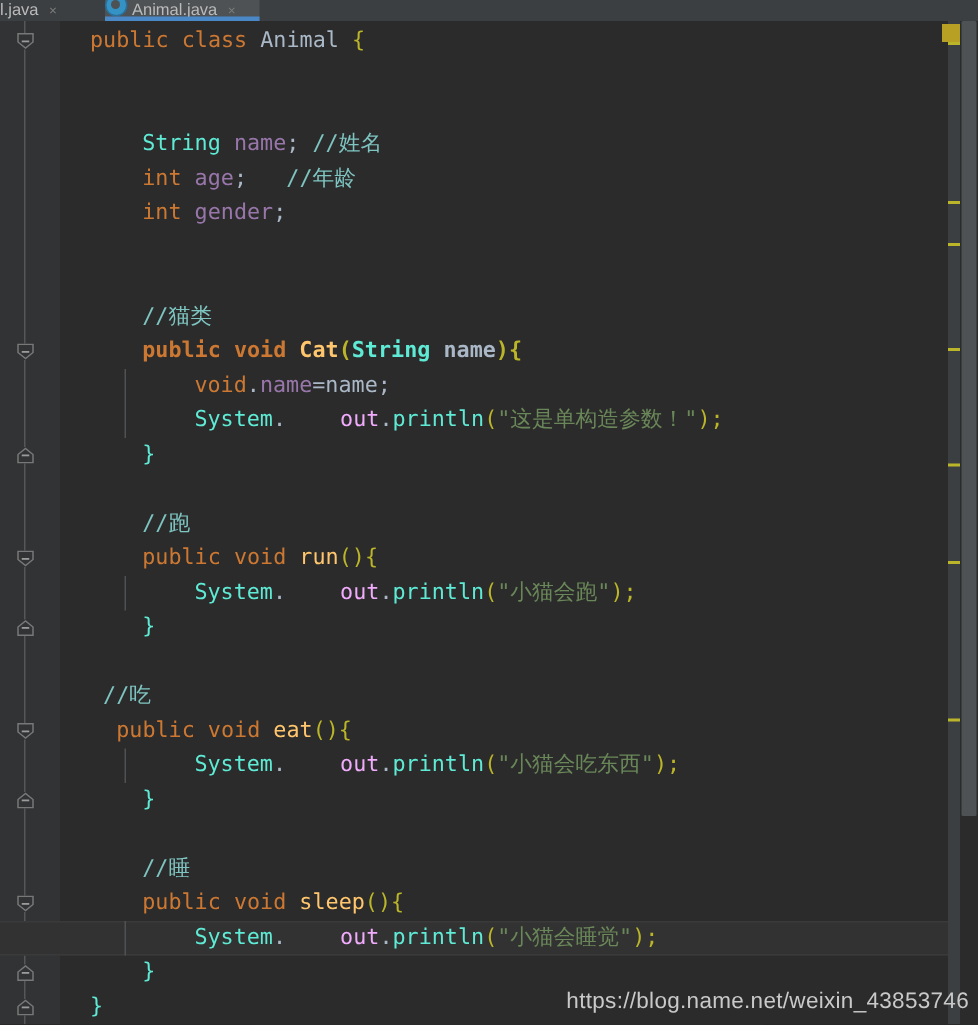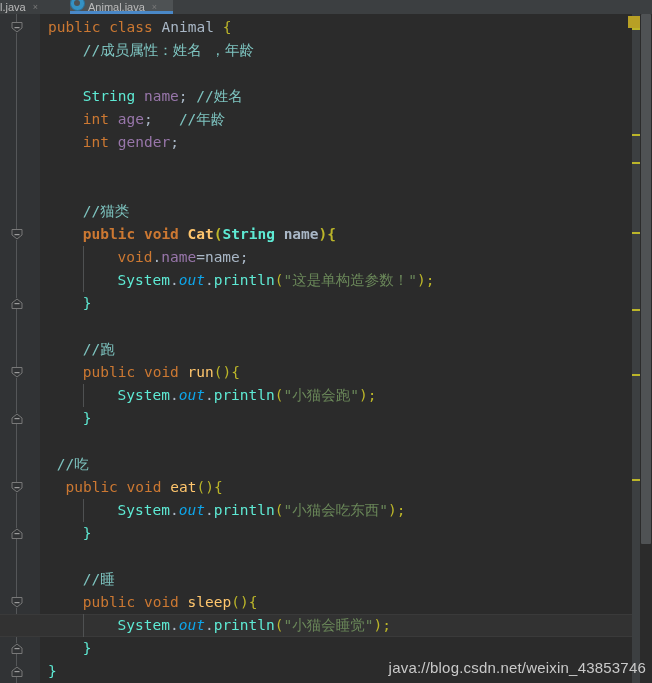--- a/index.html
+++ b/index.html
@@ -27,32 +27,32 @@
 
   
   .gutter{position:absolute;left:0;top:0;width:40px;height:669px;background:#313335;}
   .gutter-line{position:absolute;left:16px;top:0;width:1px;height:669px;background:#555759;}
   .fold{position:absolute;left:11px;width:12px;height:11px;background:#313335;}
   .fold svg{display:block;}
   .bulb{position:absolute;width:15px;height:17px;}
 
   
   .code{position:absolute;left:40px;top:0;width:592px;height:669px;background:#2b2b2b;}
-  .line{position:absolute;left:0;height:23px;line-height:23px;font-size:14.5px;white-space:pre;}
+  .line{position:absolute;left:12px;height:23px;line-height:23px;font-size:14.5px;white-space:pre;}
   .curline{position:absolute;left:-40px;width:652px;height:23px;background:#323232;border-top:1px solid #3a3a3a;border-bottom:1px solid #3a3a3a;box-sizing:border-box;}
   .indent{position:absolute;width:1px;background:#4f5152;}
 
   
   .kw   {color:#cc7832;}
   .txt  {color:#a9b7c6;}
   .cls  {color:#a9b7c6;}
   .cmtz {color:#7ec5c1;}
   .str  {color:#6a8759;}
   .fld  {color:#9876aa;}
-  .sfld {color:#0ea5e9;font-style:italic;}
+  .sfld {color:#f0abfc;margin-left:36px;}
   .brcy {color:#bbb529;}
   .brcB {color:#5eead4;}
   .mth  {color:#ffc66d;}
 
   
   .rail{position:absolute;right:0;top:0;width:20px;height:669px;background:#3c3f41;}
   .rail-track{position:absolute;right:0;top:0;width:12px;height:669px;background:#2b2b2b;}
   .rail-thumb{position:absolute;right:1px;top:0;width:10px;height:530px;background:#4f5254;border-radius:1px;}
   .mark{position:absolute;right:12px;width:8px;height:2px;background:#bbb529;}
   .mark-top{position:absolute;right:12px;top:2px;width:12px;height:12px;background:#b8a025;}
@@ -145,21 +145,20 @@
         </div>
         <div class="bulb" style="left: 20px; top: 603px;"><svg width="15" height="17" viewBox="0 0 15 17">
             <path d="M7.5 1 C4.4 1 2 3.3 2 6.1 c0 2 1.1 3.3 1.9 4.2 l0 1.4 h7.2 l0-1.4 C11.9 9.4 13 8.1 13 6.1 13 3.3 10.6 1 7.5 1 Z" fill="#f2a33c"></path>
             <rect x="4.2" y="12.6" width="6.6" height="1.2" fill="#c9c9c9"></rect>
             <rect x="4.2" y="14.3" width="6.6" height="1.2" fill="#c9c9c9"></rect>
           </svg></div>
       </div>
 
     <div class="code" id="code">
         <div class="line" style="top: 2px; padding-left: 8px;"><span class="kw">public</span><span class="txt"> </span><span class="kw">class</span><span class="txt"> </span><span class="cls">Animal</span><span class="txt"> </span><span class="brcy">{</span></div>
-        <div class="line" style="top: 25px; padding-left: 42.8px;"><span class="cmtz">//成员属性：姓名 ，年龄</span></div>
         <div class="line" style="top: 48px; padding-left: 8px;"></div>
         <div class="line" style="top: 71px; padding-left: 42.8px;"><span class="brcB">String</span><span class="txt"> </span><span class="fld">name</span><span class="txt">;</span><span class="txt"> </span><span class="cmtz">//姓名</span></div>
         <div class="line" style="top: 94px; padding-left: 42.8px;"><span class="kw">int</span><span class="txt"> </span><span class="fld">age</span><span class="txt">;</span><span class="txt">   </span><span class="cmtz">//年龄</span></div>
         <div class="line" style="top: 117px; padding-left: 42.8px;"><span class="kw">int</span><span class="txt"> </span><span class="fld">gender</span><span class="txt">;</span></div>
         <div class="line" style="top: 140px; padding-left: 8px;"></div>
         <div class="line" style="top: 163px; padding-left: 8px;"></div>
         <div class="line" style="top: 186px; padding-left: 42.8px;"><span class="cmtz">//猫类</span></div>
         <div class="line" style="top: 209px; padding-left: 42.8px; font-weight: bold;"><span class="kw">public</span><span class="txt"> </span><span class="kw">void</span><span class="txt"> </span><span class="mth">Cat</span><span class="brcy">(</span><span class="brcB">String</span><span class="txt"> </span><span class="txt">name</span><span class="brcy">)</span><span class="brcy">{</span></div>
         <div class="line" style="top: 232px; padding-left: 77.6px;"><span class="kw">void</span><span class="txt">.</span><span class="fld">name</span><span class="txt">=</span><span class="txt">name</span><span class="txt">;</span></div>
         <div class="line" style="top: 255px; padding-left: 77.6px;"><span class="brcB">System</span><span class="txt">.</span><span class="sfld">out</span><span class="txt">.</span><span class="brcB">println</span><span class="brcy">(</span><span class="str">"这是单构造参数！"</span><span class="brcy">)</span><span class="brcy">;</span></div>
@@ -197,14 +196,14 @@
         <div class="mark" style="top: 120px;"></div>
         <div class="mark" style="top: 148px;"></div>
         <div class="mark" style="top: 218px;"></div>
         <div class="mark" style="top: 295px;"></div>
         <div class="mark" style="top: 360px;"></div>
         <div class="mark" style="top: 465px;"></div>
       </div>
 
   </div>
 
-  <div class="watermark">java://blog.csdn.net/weixin_43853746</div>
+  <div class="watermark">https://blog.name.net/weixin_43853746</div>
 </div>
 
 </body></html>

